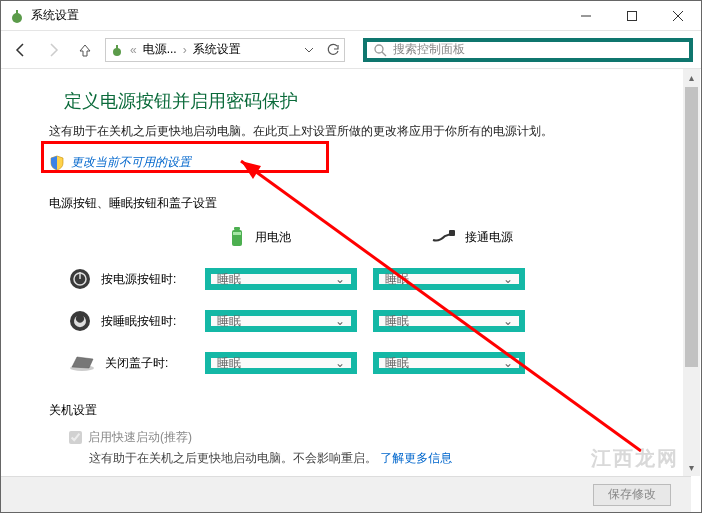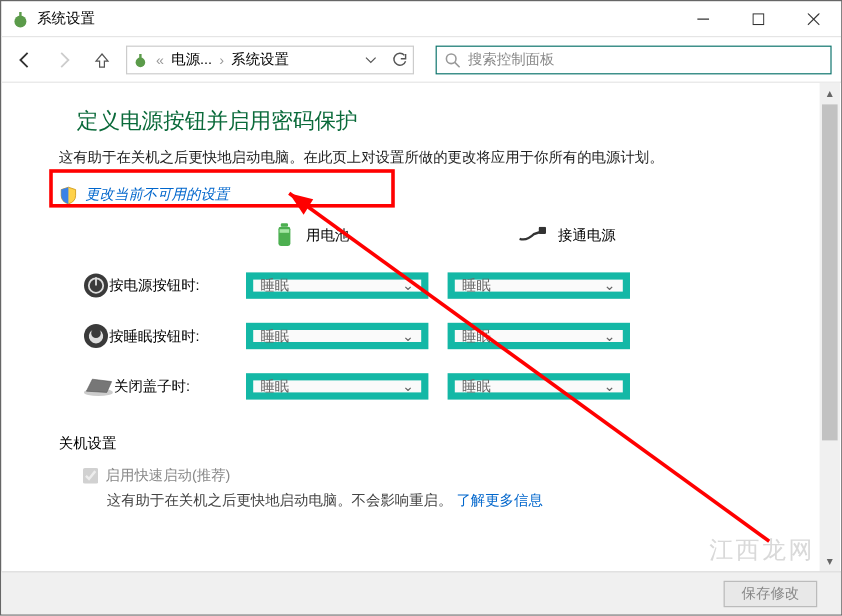--- a/index.html
+++ b/index.html
@@ -9,42 +9,42 @@
   .winbtns { display: flex; height: 100%; }
   .winbtn { width: 46px; display: flex; align-items: center; justify-content: center; }
   .toolbar { height: 38px; display: flex; align-items: center; padding: 0 8px; gap: 8px; border-bottom: 1px solid #e5e5e5; }
   .navbtn { width: 24px; height: 24px; display: flex; align-items: center; justify-content: center; color: #555; font-size: 16px; }
   .navbtn.disabled { color: #ccc; }
   .addressbar { flex: 1; max-width: 240px; height: 24px; border: 1px solid #ccc; display: flex; align-items: center; padding: 0 4px; gap: 4px; }
   .crumb-sep { color: #999; padding: 0 2px; }
   .addressbar .spacer { flex: 1; }
   .chev { color: #555; padding: 0 2px; }
   .refresh { margin-left: 6px; }
-  .searchbar { flex: 1; height: 24px; border: 1px solid #0f766e; display: flex; align-items: center; padding: 0 6px; gap: 6px; color: #888; margin-left: 10px; }
+  .searchbar { flex: 1; height: 24px; border: 4px solid #0f766e; display: flex; align-items: center; padding: 0 6px; gap: 6px; color: #888; margin-left: 10px; }
   .content { position: absolute; top: 68px; left: 0; right: 0; bottom: 36px; padding: 20px 40px 0 48px; overflow: hidden; }
   .heading { color: #0a6a3a; font-size: 18px; font-weight: 400; margin-left: 15px; }
   .desc { margin-top: 10px; color: #222; }
   .link-row { margin-top: 14px; display: flex; align-items: center; gap: 6px; font-style: italic; }
   .link { color: #0066cc; cursor: pointer; }
   .section-sub { margin-top: 24px; font-weight: normal; }
   .power-head { display: flex; margin-top: 14px; padding-left: 180px; gap: 140px; align-items: center; }
   .power-head .col { display: flex; align-items: center; gap: 10px; justify-content: center; }
   .settings-row { display: flex; align-items: center; margin-top: 20px; gap: 16px; padding-left: 20px;}
-  .settings-row .lbl { width: 120px; display: flex; align-items: center; }
+  .settings-row .lbl { width: 120px; display: flex; align-items: center; gap: 10px; }
   .select-fake { width: 152px; height: 22px; border: 6px solid #14b8a6; background: #fafafa; display: flex; align-items: center; justify-content: space-between; padding: 0 6px; color: #666; }
   .shutdown-head { margin-top: 28px; }
   .cb-row { display: flex; align-items: center; gap: 6px; margin-top: 10px; padding-left: 20px; }
   .cb-desc { padding-left: 40px; margin-top: 4px; color: #444; }
-  .footer { position: absolute; bottom: 0; left: 0; right: 0; height: 36px; background: #f0f0f0; border-top: 1px solid #ddd; display: flex; align-items: center; justify-content: flex-end; padding-right: 20px; gap: 8px; padding-left: 16px;}
+  .footer { position: absolute; bottom: 0; left: 0; right: 10px; height: 36px; background: #f0f0f0; border-top: 1px solid #ddd; display: flex; align-items: center; justify-content: flex-end; padding-right: 20px; gap: 8px; padding-left: 16px;}
   .btn { height: 22px; padding: 0 14px; border: 1px solid #bbb; background: #e8e8e8; color: #888; display:flex; align-items:center;}
   .scrollbar-v { position: absolute; top: 68px; right: 1px; width: 17px; bottom: 36px; background: #f0f0f0; }
   .scroll-thumb { position: absolute; top: 18px; left: 2px; right: 2px; height: 280px; background: #c2c2c2; }
   .scroll-arrow { position: absolute; left:0; right:0; height:17px; display:flex; align-items:center; justify-content:center; color:#666; font-size:10px;}
   .red-box { position: absolute; top: 140px; left: 40px; width: 288px; height: 32px; border: 3px solid red; pointer-events: none; }
-  .watermark { position: absolute; bottom: 40px; right: 22px; color: #d9d9d9; font-size: 20px; font-weight: normal; letter-spacing: 2px; }
+  .watermark { position: absolute; bottom: 40px; right: 22px; color: #d9d9d9; font-size: 20px; font-weight: bold; letter-spacing: 2px; }
   svg { display: block; }
   input[type=checkbox]{ accent-color:#999;}
 </style>
 </head>
 <body>
 
 <div class="titlebar">
   <span>
     <svg width="16" height="16">
         <circle cx="8" cy="10" r="5" fill="#5b9b4a"></circle>
@@ -129,20 +129,21 @@
   <div class="link-row">
     <span>
         <svg width="16" height="16">
           <path d="M8 1 L14 3 L14 8 Q14 13 8 15 Q2 13 2 8 L2 3 Z" fill="#ffd24a" stroke="#c68c00" stroke-width="0.6"></path>
           <path d="M8 1 L8 15 Q2 13 2 8 L2 3 Z" fill="#3b82e6"></path>
         </svg>
       </span>
     <span class="link">更改当前不可用的设置</span>
   </div>
 
+  <div class="section-sub">电源按钮、睡眠按钮和盖子设置</div>
 
   <div class="power-head">
     <div class="col">
       <span>
           <svg width="16" height="22">
             <rect x="3" y="4" width="10" height="16" rx="2" fill="#4caf50"></rect>
             <rect x="5" y="1" width="6" height="3" rx="1" fill="#4caf50"></rect>
             <rect x="4" y="6" width="8" height="3" fill="#a5e6a5"></rect>
           </svg>
         </span>

